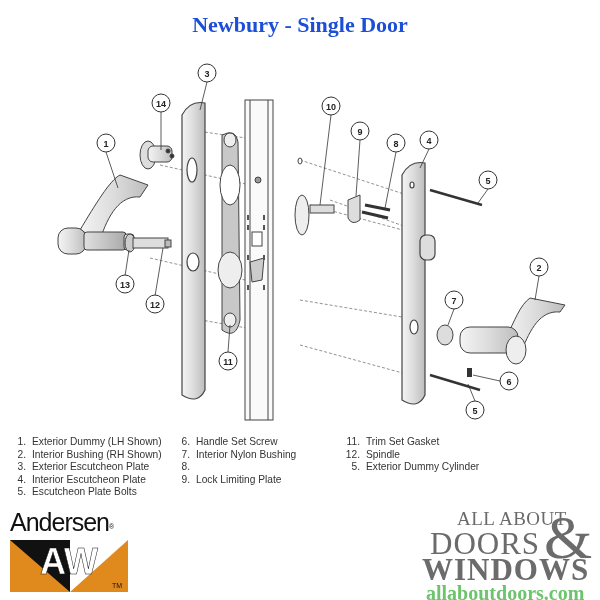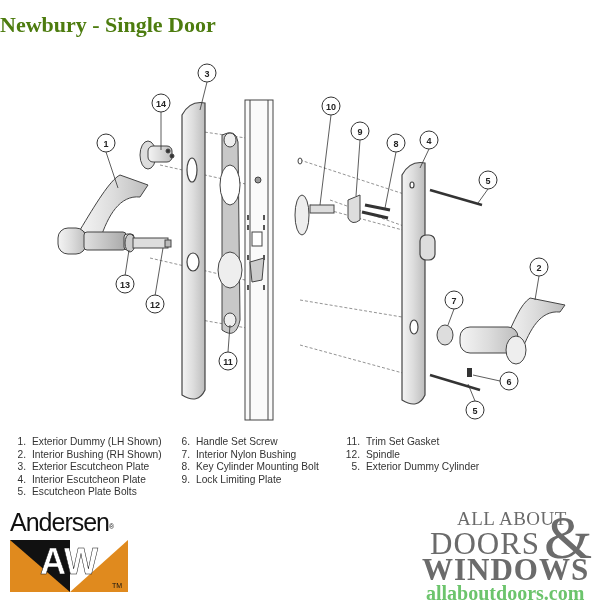--- a/index.html
+++ b/index.html
@@ -1,17 +1,17 @@
 <!DOCTYPE html>
 <html><head>
 <meta charset="utf-8">
 <style>
   html, body { margin: 0; padding: 0; background: #ffffff; }
   body { width: 600px; height: 600px; position: relative; overflow: hidden; font-family: "Liberation Sans", sans-serif; }
-  .title { position: absolute; top: 12px; left: 0; width: 600px; text-align: left; font-family: "Liberation Serif", serif; font-weight: bold; font-size: 22px; color: #4d7c0f; }
+  .title { position: absolute; top: 12px; left: 0; width: 600px; text-align: center; font-family: "Liberation Serif", serif; font-weight: bold; font-size: 22px; color: #1d4ed8; }
   svg.diagram { position: absolute; left: 0; top: 0; }
   .legend { position: absolute; top: 436px; font-size: 10.2px; color: #333; line-height: 12.6px; }
   .legend .row { display: flex; white-space: nowrap; }
   .legend .num { display: inline-block; width: 20px; text-align: right; margin-right: 6px; }
   .andersen { position: absolute; left: 8px; top: 508px; width: 130px; height: 85px; }
   .andersen .word { position: absolute; left: 2px; top: 0; font-family: "Liberation Sans", sans-serif; font-size: 25px; color: #111; letter-spacing: -1px; }
   .andersen .word .reg { font-size: 7px; vertical-align: 2px; letter-spacing: 0; }
   .aad { position: absolute; left: 418px; top: 508px; width: 182px; height: 92px; font-family: "Liberation Serif", serif; color: #6b6b6b; }
   .aad .l1 { position: absolute; left: 39px; top: 0; font-size: 19px; letter-spacing: 0.5px; }
   .aad .l2 { position: absolute; left: 12px; top: 18px; font-size: 31px; font-weight: normal; letter-spacing: 1px; }
@@ -247,21 +247,20 @@
   <div class="row">
       <span class="num">6.</span>
       <span>Handle Set Screw</span>
     </div>
   <div class="row">
       <span class="num">7.</span>
       <span>Interior Nylon Bushing</span>
     </div>
   <div class="row">
       <span class="num">8.</span>
-      <span>Key Cylinder Mounting Bolt</span>
     </div>
   <div class="row">
       <span class="num">9.</span>
       <span>Lock Limiting Plate</span>
     </div>
 </div>
 <div class="legend" style="left:340px;">
   <div class="row">
       <span class="num">11.</span>
       <span>Trim Set Gasket</span>

